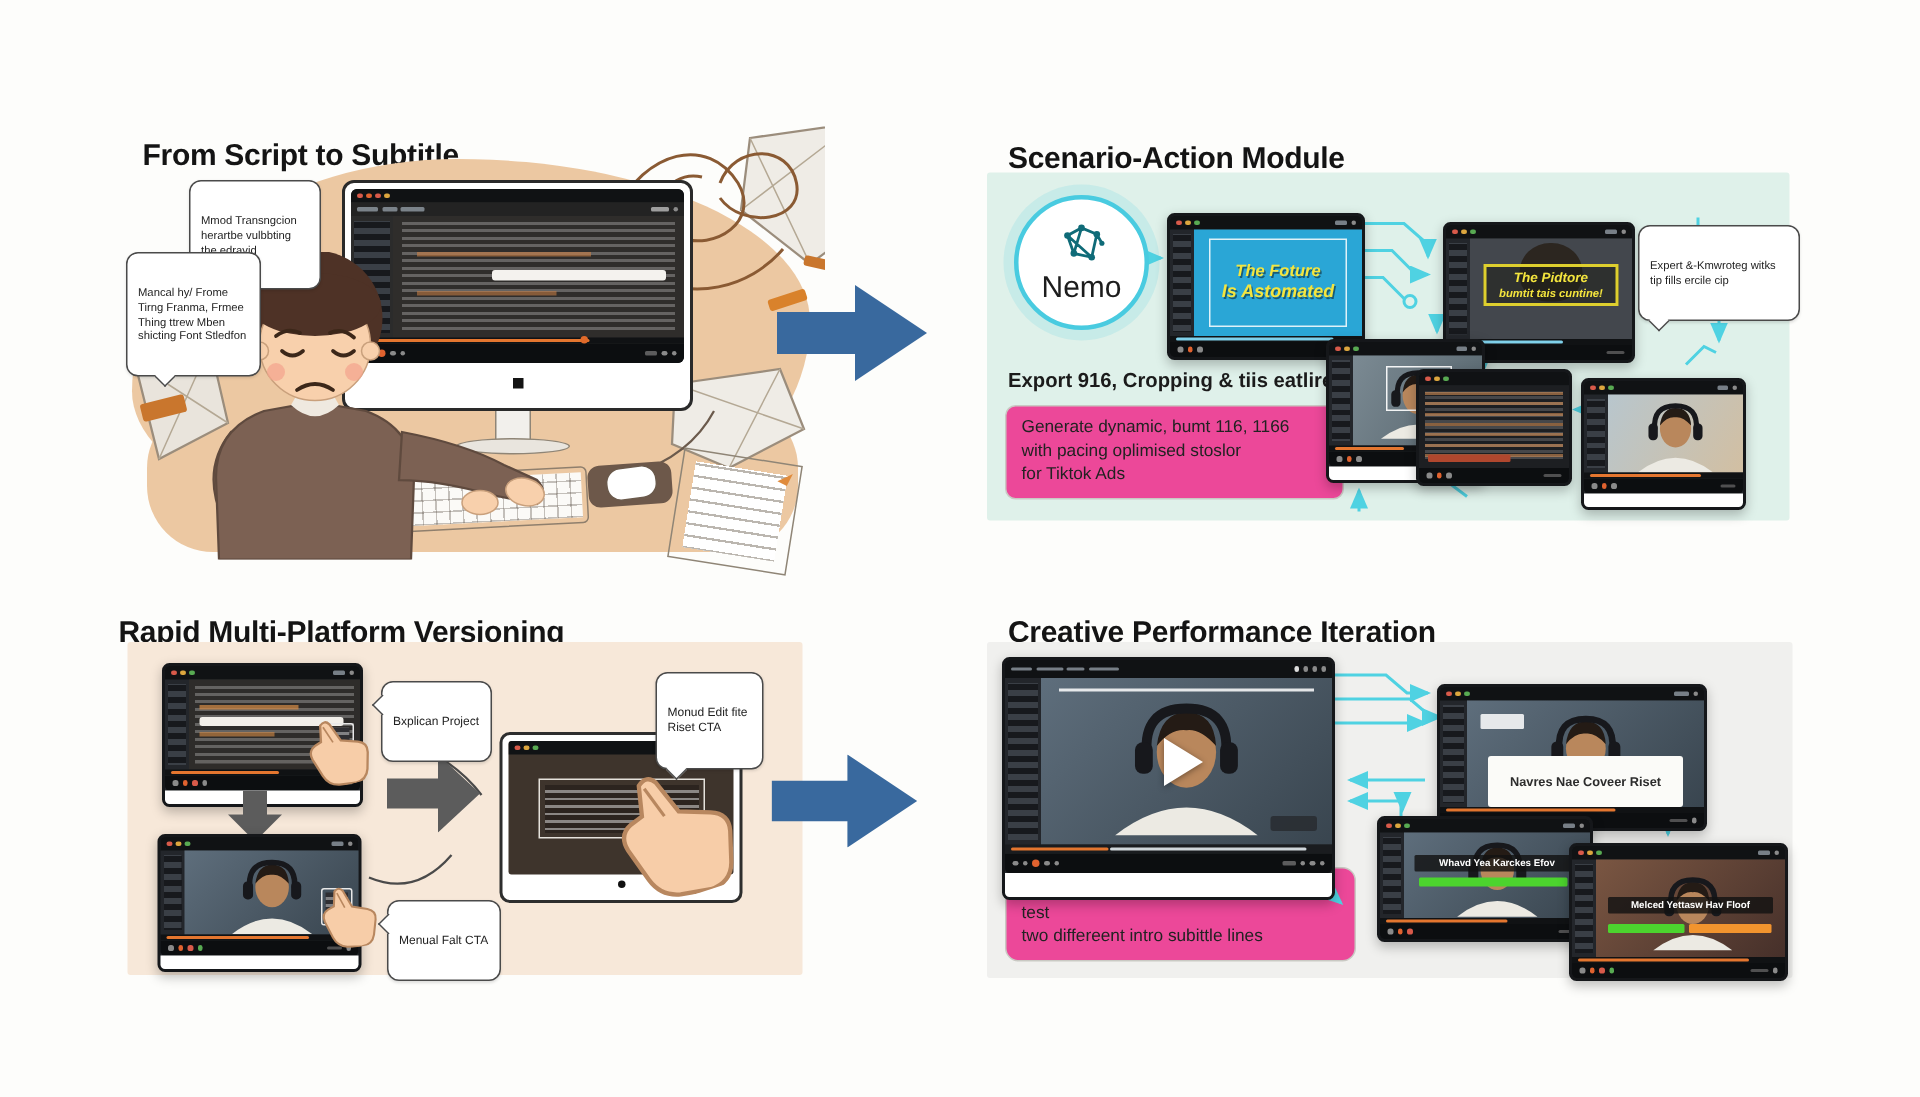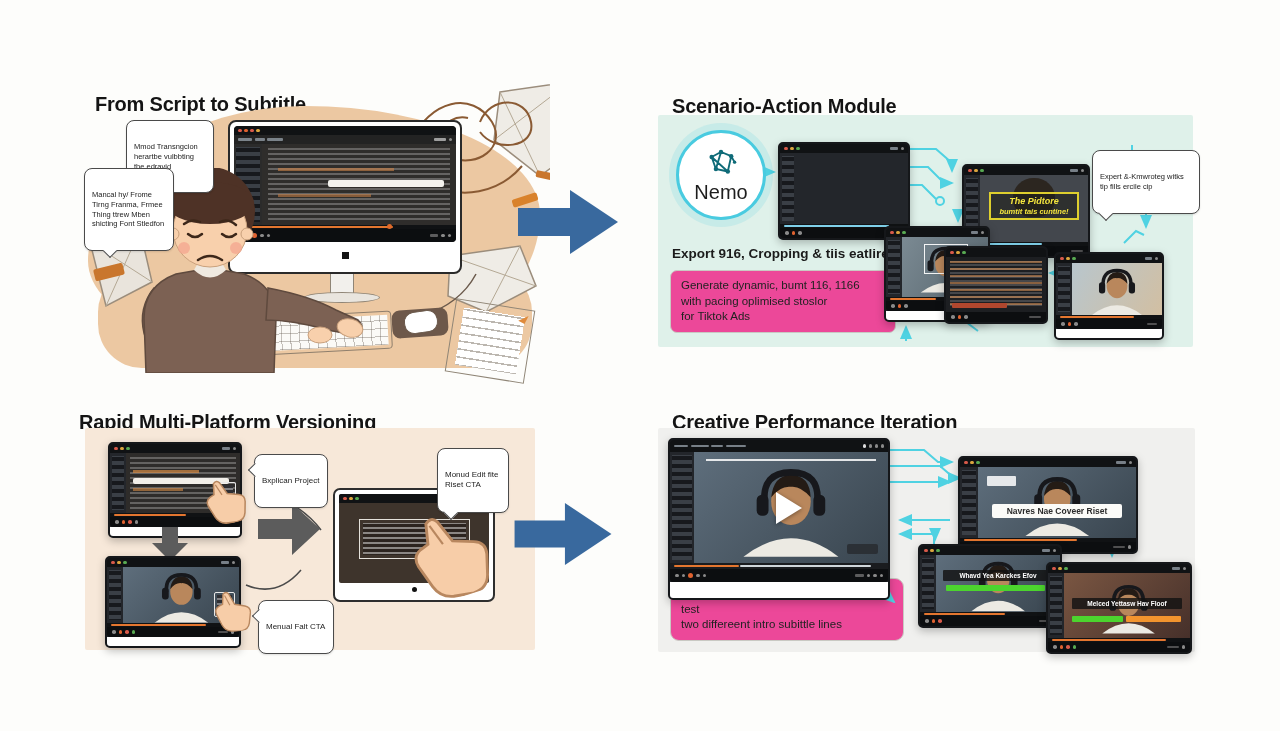--- a/index.html
+++ b/index.html
@@ -43,21 +43,21 @@
   .sprog.blue i{background:#7fd0ea;}
   .stools{height:10px;flex:0 0 auto;display:flex;align-items:center;gap:3px;padding:0 5px;background:#0c0e10;border-radius:0 0 3px 3px;}
   .wchin{height:9px;flex:0 0 auto;background:#fff;border-radius:0 0 3px 3px;}
   .textlines{position:absolute;inset:5px 5px 5px 6px;
     background-image:repeating-linear-gradient(rgba(255,255,255,.26) 0 2px,transparent 2px 5px);}
   .codelines{position:absolute;inset:4px;
     background-image:repeating-linear-gradient(rgba(224,150,88,.55) 0 2px,transparent 2px 7px),
                      repeating-linear-gradient(rgba(255,255,255,.18) 3px 5px,transparent 5px 7px);}
   .pvid{position:absolute;left:10%;bottom:0;width:80%;height:96%;}
   .subwhite{position:absolute;left:9%;right:9%;top:52%;background:#fbfbf8;color:#2c2c2c;
-    font-size:8.5px;font-weight:700;text-align:center;padding:2px 1px;border-radius:2px;}
+    font-size:8.5px;font-weight:700;text-align:center;padding:12px 1px;border-radius:2px;}
   .subdark{position:absolute;left:6%;right:6%;background:rgba(18,18,18,.82);color:#fff;
     font-size:6.5px;font-weight:700;text-align:center;padding:2px;border-radius:1px;}
   .barrow{position:absolute;height:6px;border-radius:1px;}
   .yellowtxt{position:absolute;inset:0;display:flex;flex-direction:column;align-items:center;justify-content:center;
     font-weight:800;font-style:italic;color:#f4e53e;text-shadow:1px 1px 0 rgba(0,0,0,.45);line-height:1.15;text-align:center;}
   .insetframe{position:absolute;inset:9%;border:1.5px solid rgba(255,255,255,.85);}
   .ybox{position:absolute;left:8%;right:8%;top:26%;border:2px solid #decf2e;background:rgba(30,30,24,.55);
     color:#f4e53e;font-weight:800;font-style:italic;text-align:center;padding:2px 3px;line-height:1.2;}
   .sil{position:absolute;top:5%;left:31%;width:38%;height:58%;background:#2c2620;border-radius:50% 50% 45% 45%;}
   .crop{position:absolute;left:26%;top:12%;width:48%;height:46%;border:1.5px solid rgba(255,255,255,.92);}
@@ -282,34 +282,41 @@
   <div class="screen z5" style="left:778px;top:142px;width:128px;height:94px">
     <div class="sbar">
         <span class="sdot r"></span>
         <span class="sdot y"></span>
         <span class="sdot g"></span>
       <span class="sdash push" style="width:8px"></span>
         <span class="sdot"></span>
       </div>
     <div class="sbody">
       <div class="sside"></div>
+      <div class="svideo bg-cyanvid">
+        <div class="insetframe"></div>
+        <div class="yellowtxt">
+          <span style="font-size:11px">The Foture</span>
+          <span style="font-size:12px">Is Astomated</span>
+        </div>
+      </div>
     </div>
     <div class="sprog blue">
         <i style="width:82%"></i>
       </div>
     <div class="stools">
         <span class="sdot"></span>
         <span class="sdot o"></span>
         <span class="sdot"></span>
       <span class="sdash push" style="width:10px;background:#666"></span>
         <span class="sdot"></span>
       </div>
   </div>
 
-  <div class="screen z5" style="left:962px;top:164px;width:124px;height:90px">
+  <div class="screen z5" style="left:962px;top:148px;width:124px;height:90px">
     <div class="sbar">
         <span class="sdot r"></span>
         <span class="sdot y"></span>
         <span class="sdot g"></span>
       <span class="sdash push" style="width:8px"></span>
         <span class="sdot"></span>
       </div>
     <div class="sbody">
       <div class="sside"></div>
       <div class="svideo bg-darkvid">

